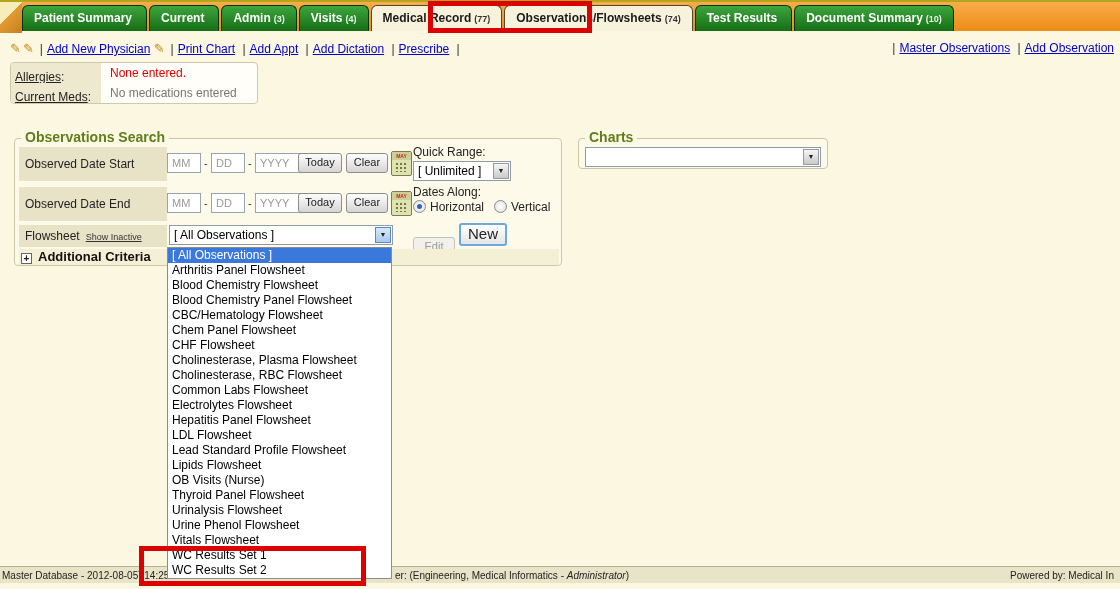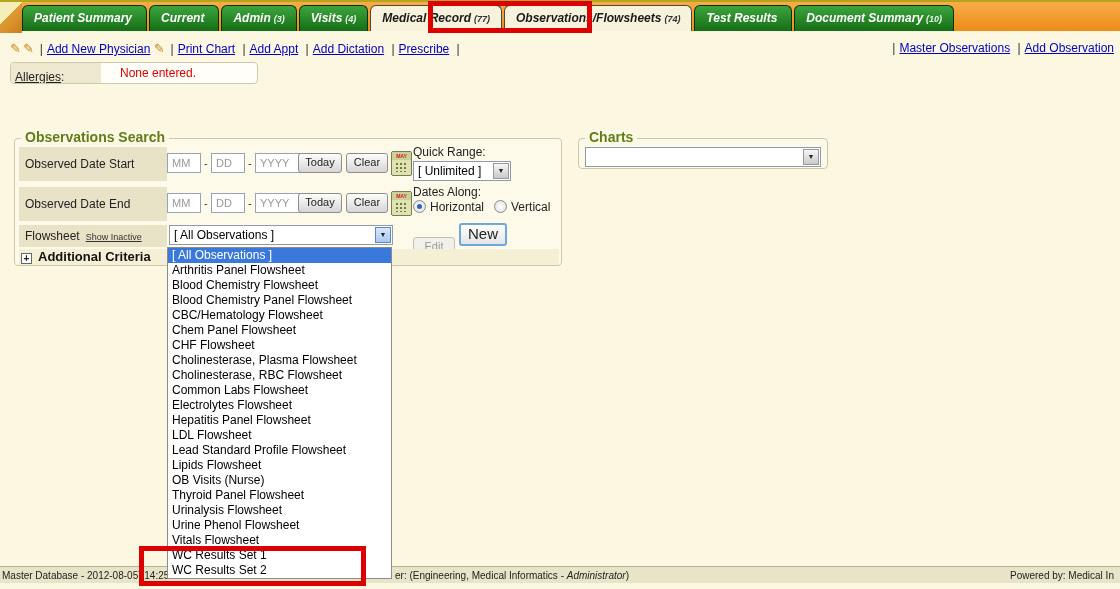--- a/index.html
+++ b/index.html
@@ -4,21 +4,21 @@
 <style>
   * { margin:0; padding:0; box-sizing:border-box; }
   body { font-family:"Liberation Sans", sans-serif; background:#fff; }
   .page { position:relative; width:1120px; height:589px; background:#FBF7E1; overflow:hidden; font-family:"Liberation Sans", sans-serif; }
 
   
   .topbar { position:absolute; top:0; left:0; width:1120px; height:31px;
             background:linear-gradient(#F9AC48,#ED8C18); border-top:2px solid #B3A61C; }
   .corner { position:absolute; top:0; left:0; width:22px; height:31px;
             background:linear-gradient(135deg,#F6EDB9 42%,#E09A33 43%,#C97F1C 100%); }
-  .tabs { position:absolute; left:22px; top:5px; height:26px; display:flex; align-items:flex-start; gap:2px; z-index:5;font-style:italic; }
+  .tabs { position:absolute; left:22px; top:5px; height:26px; display:flex; align-items:flex-start; gap:2px; z-index:5; }
   .tab { height:26px; line-height:24px; padding:0 11px; border-radius:6px 6px 0 0;
          font-size:12px; font-weight:bold; border:1px solid #063306; border-bottom:none; white-space:nowrap; cursor:default; }
   .tab-green { background:linear-gradient(#3DA53D,#156E15); color:#fff; }
   .tab-light { background:#F6F2DC; color:#1a1a1a; border-color:#4a4a38; }
   .cnt { font-size:9px; font-weight:bold; margin-left:3px; }
   .tab-green .cnt { color:#EAF6EA; }
   .tab-light .cnt { color:#333; }
 
   
   .toolbar { position:absolute; top:41px; left:10px; width:1104px; height:18px; font-size:12px; color:#333; }
@@ -26,21 +26,21 @@
   .link { color:#0000C8; text-decoration:underline; cursor:pointer; }
   .pencil { color:#C8881B; font-size:13px; margin-right:2px; cursor:pointer; }
   .sep { color:#333; margin:0 4px; }
 
   
   .patientbox { position:absolute; left:10px; top:62px; width:248px; background:#FFFEF8;
                 border:1px solid #CEC9AE; border-radius:4px; font-size:12px; overflow:hidden; }
   .prow { display:flex; height:20px; line-height:20px; }
   .plabel { width:90px; background:#EDE8CE; padding:4px 4px; color:#222; flex:none; }
   .plabel .u { text-decoration:underline; }
-  .pval { padding:0 19px; white-space:nowrap; }
+  .pval { padding:0 9px; white-space:nowrap; }
   .val-red { color:#E00000; }
   .val-gray { color:#777; }
 
   
   .fs { position:absolute; border:1px solid #CCC7A9; border-radius:4px; background:#FDFAE9; }
   #fs-obs { left:14px; top:138px; width:548px; height:128px; }
   #fs-charts { left:578px; top:138px; width:250px; height:31px; }
   .fs-legend { position:absolute; top:-10px; left:6px; background:#FCF8E4; padding:0 4px;
                font-size:14px; font-weight:bold; color:#5E7E1A; white-space:nowrap; }
 
@@ -161,20 +161,24 @@
       <span class="sep">|</span><span class="link">Master Observations</span>
       <span class="sep">|</span><span class="link">Add Observation</span>
     </span>
   </div>
 
   <div class="patientbox">
     <div class="prow">
       <span class="plabel"><span class="u">Allergies</span><span>:</span></span>
       <span class="pval val-red">None entered.</span>
     </div>
+    <div class="prow">
+      <span class="plabel"><span class="u">Current Meds</span><span>:</span></span>
+      <span class="pval val-gray">No medications entered</span>
+    </div>
   </div>
 
   <div class="fs" id="fs-obs">
     <span class="fs-legend">Observations Search</span>
 
     <div class="lbl-cell" id="cell-start">Observed Date Start</div>
     <input class="dinput" style="left: 152px; top: 14px;" placeholder="MM">
     <span class="ddash" style="left:189px;top:18px;">-</span>
     <input class="dinput" style="left: 196px; top: 14px;" placeholder="DD">
     <span class="ddash" style="left:233px;top:18px;">-</span>

